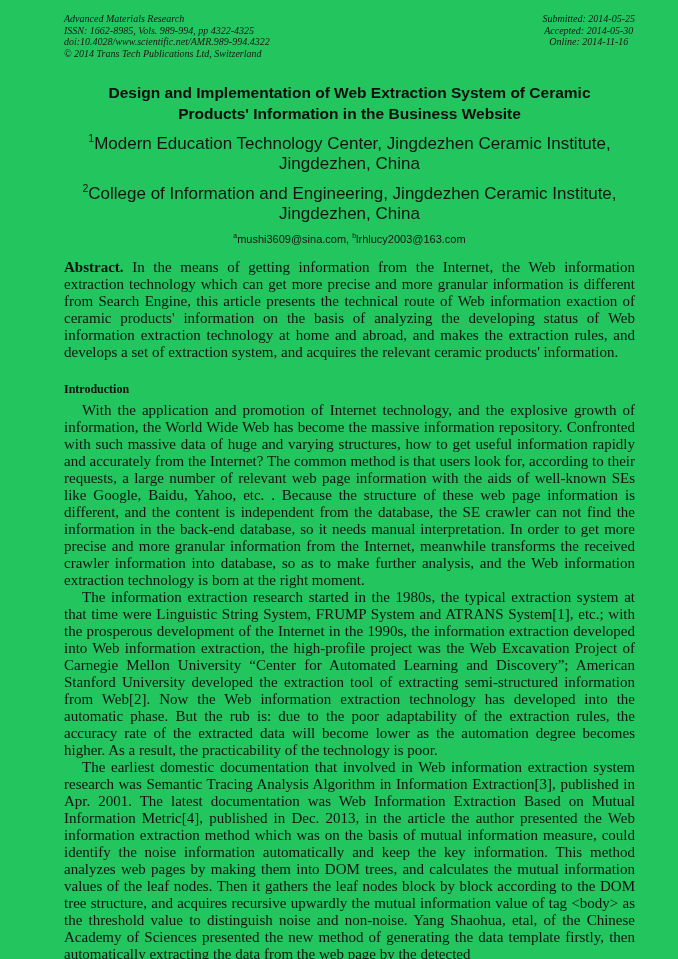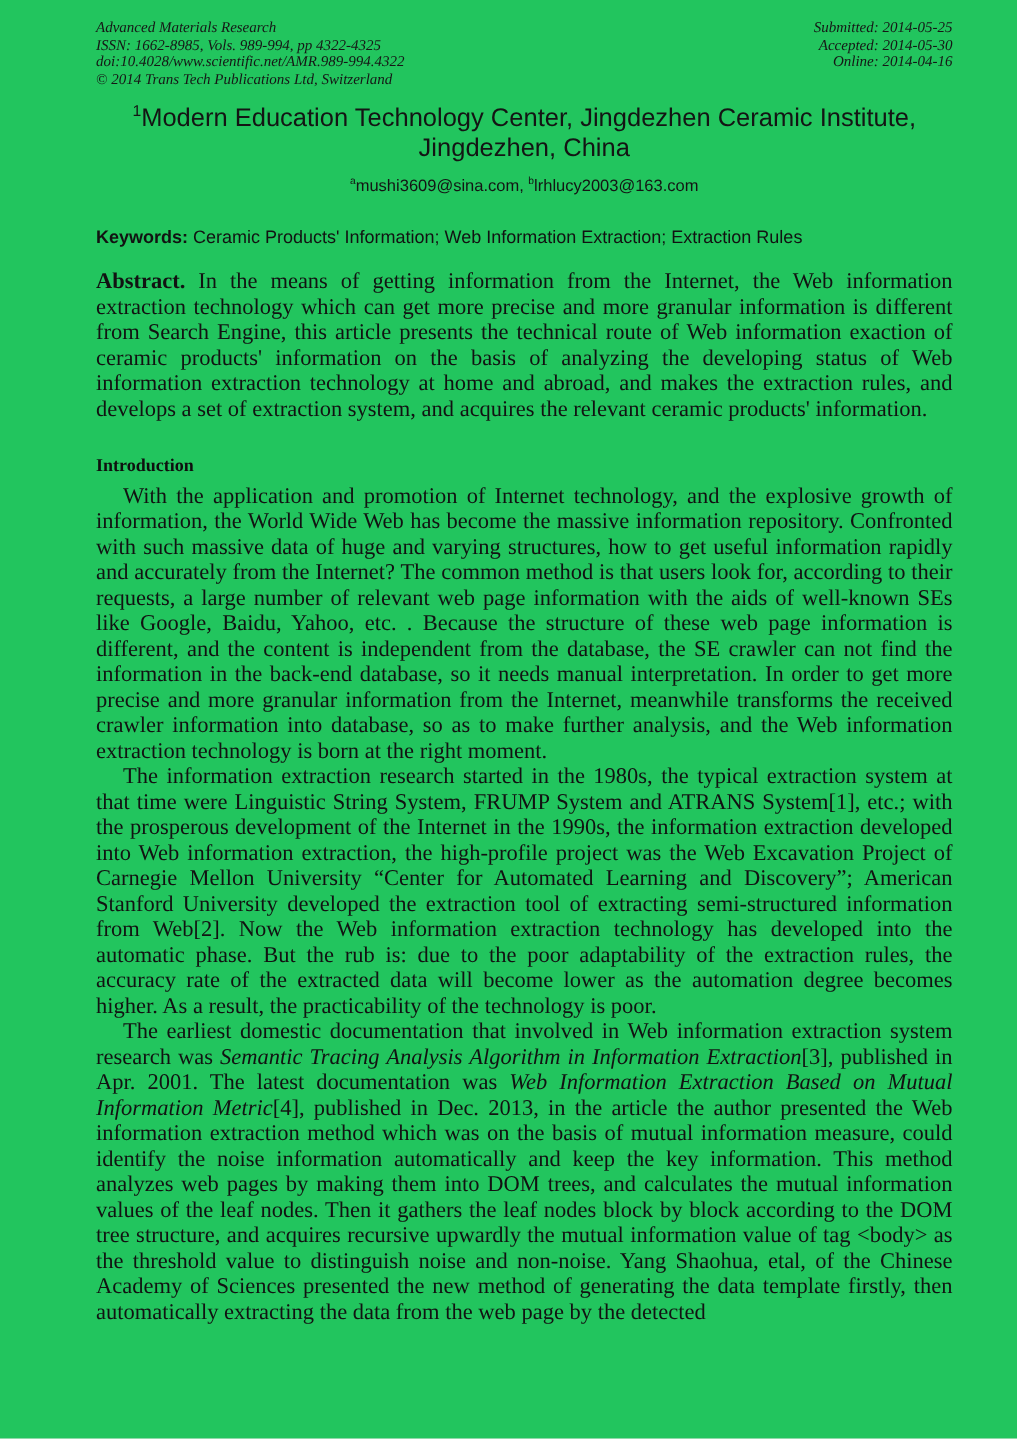--- a/index.html
+++ b/index.html
@@ -17,21 +17,21 @@
   
   .hdr {
     display: flex;
     justify-content: space-between;
     font-family: "Liberation Serif", "DejaVu Serif", serif;
     font-style: italic;
     font-size: 10px;
     line-height: 11.5px;
     color: #161616;
   }
-  .hdr-right { text-align: right; }
+  .hdr-right { text-align: center; }
   
   .title {
     margin: 23px auto 0 auto;
     max-width: 505px;
     text-align: center;
     font-family: "Liberation Sans", "DejaVu Sans", sans-serif;
     font-weight: bold;
     font-size: 15.5px;
     line-height: 21px;
     color: #0d0d0d;
@@ -71,48 +71,49 @@
   .sec-heading {
     margin-top: 21px;
     font-family: "Liberation Serif", "DejaVu Serif", serif;
     font-weight: bold;
     font-size: 12px;
     color: #0f0f0f;
   }
   .para { margin: 5px 0 0 0; text-indent: 18px; }
   .para + .para { margin-top: 0; }
   .run-b { font-weight: bold; }
-  .run-i { font-style: italic; }
+  .run-i { }
 </style>
 </head>
 <body>
 
 <div class="page">
 
   <div class="hdr">
     <div class="hdr-left">
         <div>Advanced Materials Research</div>
         <div>ISSN: 1662-8985, Vols. 989-994, pp 4322-4325</div>
         <div>doi:10.4028/www.scientific.net/AMR.989-994.4322</div>
         <div>© 2014 Trans Tech Publications Ltd, Switzerland</div>
       </div>
     <div class="hdr-right">
         <div>Submitted: 2014-05-25</div>
         <div>Accepted: 2014-05-30</div>
-        <div>Online: 2014-04-16</div>
+        <div>Online: 2014-11-16</div>
       </div>
   </div>
 
+  <div class="title">Design and Implementation of Web Extraction System of Ceramic Products' Information in the Business Website</div>
 
 
   <div class="affil"><sup>1</sup><span>Modern Education Technology Center, Jingdezhen Ceramic Institute, Jingdezhen, China</span></div>
+  <div class="affil"><sup>2</sup><span>College of Information and Engineering, Jingdezhen Ceramic Institute, Jingdezhen, China</span></div>
 
   <div class="emails"><sup>a</sup><span>mushi3609@sina.com, </span><sup>b</sup><span>lrhlucy2003@163.com</span></div>
 
-  <div class="keywords"><span class="run-b">Keywords: </span><span>Ceramic Products' Information; Web Information Extraction; Extraction Rules</span></div>
 
   <div class="bodytext abstract"><span class="run-b">Abstract. </span><span>In the means of getting information from the Internet, the Web information extraction technology which can get more precise and more granular information is different from Search Engine, this article presents the technical route of Web information exaction of ceramic products' information on the basis of analyzing the developing status of Web information extraction technology at home and abroad, and makes the extraction rules, and develops a set of extraction system, and acquires the relevant ceramic products' information.</span></div>
 
   <div class="sec-heading">Introduction</div>
 
   <p class="bodytext para"><span>With the application and promotion of Internet technology, and the explosive growth of information, the World Wide Web has become the massive information repository. Confronted with such massive data of huge and varying structures, how to get useful information rapidly and accurately from the Internet? The common method is that users look for, according to their requests, a large number of relevant web page information with the aids of well-known SEs like Google, Baidu, Yahoo, etc. . Because the structure of these web page information is different, and the content is independent from the database, the SE crawler can not find the information in the back-end database, so it needs manual interpretation. In order to get more precise and more granular information from the Internet, meanwhile transforms the received crawler information into database, so as to make further analysis, and the Web information extraction technology is born at the right moment.</span></p>
   <p class="bodytext para"><span>The information extraction research started in the 1980s, the typical extraction system at that time were Linguistic String System, FRUMP System and ATRANS System[1], etc.; with the prosperous development of the Internet in the 1990s, the information extraction developed into Web information extraction, the high-profile project was the Web Excavation Project of Carnegie Mellon University “Center for Automated Learning and Discovery”; American Stanford University developed the extraction tool of extracting semi-structured information from Web[2]. Now the Web information extraction technology has developed into the automatic phase. But the rub is: due to the poor adaptability of the extraction rules, the accuracy rate of the extracted data will become lower as the automation degree becomes higher. As a result, the practicability of the technology is poor.</span></p>
   <p class="bodytext para"><span>The earliest domestic documentation that involved in Web information extraction system research was </span><span class="run-i">Semantic Tracing Analysis Algorithm in Information Extraction</span><span>[3], published in Apr. 2001. The latest documentation was </span><span class="run-i">Web Information Extraction Based on Mutual Information Metric</span><span>[4], published in Dec. 2013, in the article the author presented the Web information extraction method which was on the basis of mutual information measure, could identify the noise information automatically and keep the key information. This method analyzes web pages by making them into DOM trees, and calculates the mutual information values of the leaf nodes. Then it gathers the leaf nodes block by block according to the DOM tree structure, and acquires recursive upwardly the mutual information value of tag &lt;body&gt; as the threshold value to distinguish noise and non-noise. Yang Shaohua, etal, of the Chinese Academy of Sciences presented the new method of generating the data template firstly, then automatically extracting the data from the web page by the detected</span></p>
 
 </div>

